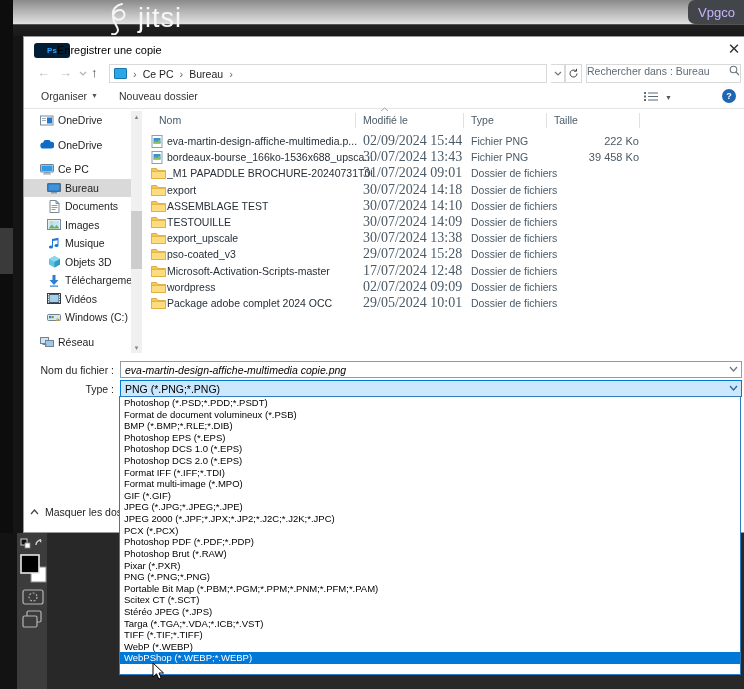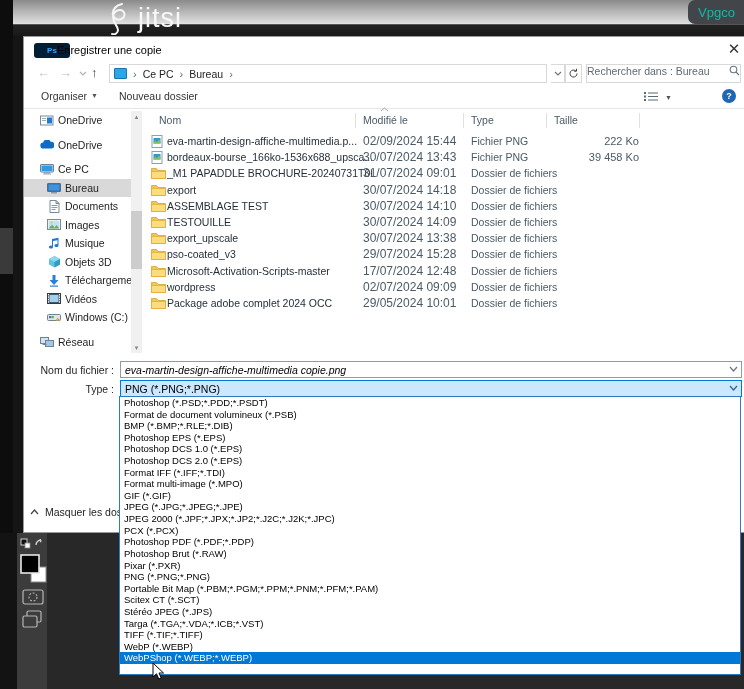--- a/index.html
+++ b/index.html
@@ -8,21 +8,21 @@
 
   
   .jitsi-header{position:absolute;left:0;top:0;width:744px;height:37px;
     background:linear-gradient(180deg,#8a8a8a 0%,#b9b9b9 34%,#dadada 60%,#e2e2e2 64%,#222 67%,#181818 100%);}
   .left-strip-a{position:absolute;left:0;top:0;width:13px;height:533px;background:#0d0d0d;}
   .left-strip-b{position:absolute;left:13px;top:36px;width:10px;height:497px;background:#151515;}
   .left-panel-tab{position:absolute;left:0;top:228px;width:13px;height:46px;background:#3a3a3a;}
   .jitsi-logo{position:absolute;left:98px;top:1px;display:flex;align-items:flex-start;}
   .jitsi-text{color:#f7f7f7;font-size:27px;letter-spacing:1px;font-weight:400;line-height:34px;}
   .vpg-btn{position:absolute;right:0;top:0;width:56px;height:24px;background:#42464a;
-    border-radius:7px 0 0 7px;color:#14b8a6;font-size:13px;display:flex;align-items:center;
+    border-radius:7px 0 0 7px;color:#c4b5fd;font-size:13px;display:flex;align-items:center;
     padding-left:10px;overflow:hidden;}
 
   
   .bottom-bg{position:absolute;left:0;top:533px;width:744px;height:156px;background:#282828;}
   .bottom-left-dark{position:absolute;left:0;top:533px;width:17px;height:156px;background:#131313;}
   .ps-toolbar{position:absolute;left:17px;top:533px;width:30px;height:156px;background:#3c3c3c;}
 
   
   .dialog{position:absolute;left:23px;top:36px;width:721px;height:497px;background:#fff;
     border:1px solid #9a9a9a;border-right:none;font-size:10.5px;color:#1e1e1e;}
@@ -71,21 +71,21 @@
   .sb-arrow{position:absolute;left:0;width:11px;height:11px;color:#868686;font-size:7px;
     display:flex;align-items:center;justify-content:center;}
 
   
   .list-head{position:absolute;left:118px;top:74px;right:0;height:19px;color:#4a5a66;}
   .col-sep{position:absolute;top:2px;height:15px;width:1px;background:#e0e0e0;}
   .list-rows{position:absolute;left:118px;top:96px;right:0;}
   .frow{position:relative;height:16.2px;display:flex;align-items:center;}
   .frow .ic{width:15px;height:13px;margin-left:9px;flex:none;display:flex;align-items:center;}
   .cell-name{position:absolute;left:25px;width:205px;white-space:nowrap;overflow:hidden;color:#262f38;font-size:10.5px;}
-  .cell-date{position:absolute;left:221px;width:100px;color:#4a5a66;font-size:12px;white-space:nowrap;}
+  .cell-date{position:absolute;left:221px;width:100px;color:#4a5a66;font-size:14px;white-space:nowrap;font-family:Liberation Serif, serif;}
   .cell-type{position:absolute;left:329px;width:90px;color:#4a5a66;font-size:10.5px;white-space:nowrap;}
   .cell-size{position:absolute;left:412px;width:85px;color:#4a5a66;font-size:11px;text-align:right;white-space:nowrap;}
 
   
   .field-label{position:absolute;color:#1e1e1e;font-size:10.5px;text-align:right;width:86px;left:4px;}
   .fn-input{position:absolute;left:96px;top:324px;width:622px;height:17px;border:1px solid #8f9ca8;
     background:#fff;display:flex;align-items:center;padding:0 18px 0 4px;font-size:10.5px;color:#000;white-space:nowrap;overflow:hidden;font-style:italic;}
   .type-combo{position:absolute;left:96px;top:343px;width:622px;height:17px;border:1px solid #0078d7;
     background:#cce8ff;display:flex;align-items:center;padding:0 18px 0 4px;font-size:10.5px;color:#000;}
   .combo-v{position:absolute;right:3px;top:4px;}

